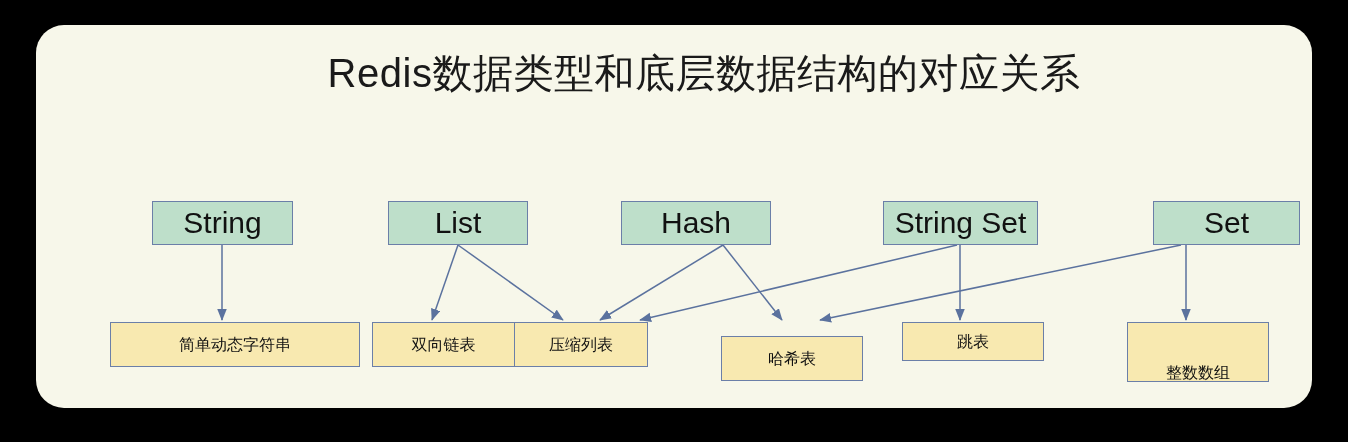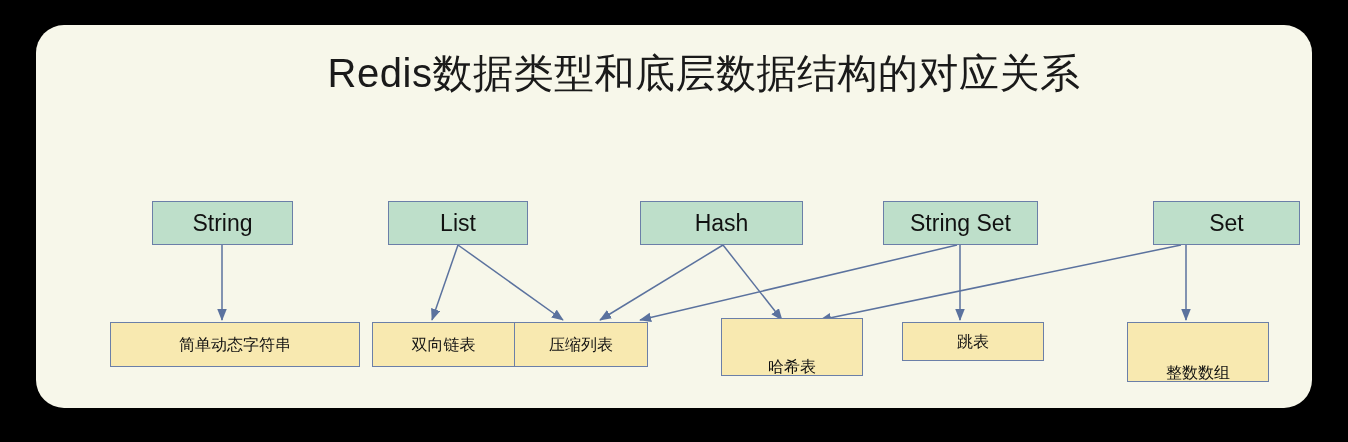--- a/index.html
+++ b/index.html
@@ -52,21 +52,21 @@
     height: 442px;
     pointer-events: none;
   }
   .node {
     position: absolute;
     box-sizing: border-box;
     border: 1.6px solid #6b7fa8;
     display: flex;
     align-items: center;
     justify-content: center;
-    font-size: 23px;
+    font-size: 30px;
     color: #111111;
     line-height: 1;
     white-space: nowrap;
     font-family: "Liberation Sans", "DejaVu Sans", sans-serif;
   }
   .node.type-node {
     background: #bedfca;
     height: 44px;
   }
   .node.struct-node {
@@ -103,41 +103,41 @@
       </g>
   </svg>
 
   <div id="type-node-layer">
       <div class="node type-node" style="left: 152px; top: 201px; width: 141px; height: 44px;">
         <span>String</span>
       </div>
       <div class="node type-node" style="left: 388px; top: 201px; width: 140px; height: 44px; align-items: center;">
         <span>List</span>
       </div>
-      <div class="node type-node" style="left: 640px; top: 201px; width: 163px; height: 44px;">
+      <div class="node type-node" style="left: 621px; top: 201px; width: 150px; height: 44px;">
         <span>Hash</span>
       </div>
       <div class="node type-node" style="left: 883px; top: 201px; width: 155px; height: 44px;">
         <span>String Set</span>
       </div>
       <div class="node type-node" style="left: 1108px; top: 201px; width: 147px; height: 44px; margin-left: 45px;">
         <span>Set</span>
       </div>
     </div>
   <div id="struct-node-layer">
       <div class="node struct-node" style="left: 98px; top: 322px; width: 250px; height: 45px;">
         <span>简单动态字符串</span>
       </div>
       <div class="node struct-node" style="left: 360px; top: 322px; width: 143px; height: 45px;">
         <span>双向链表</span>
       </div>
       <div class="node struct-node" style="left: 502px; top: 322px; width: 134px; height: 45px;">
         <span>压缩列表</span>
       </div>
-      <div class="node struct-node" style="left: 709px; top: 318px; width: 142px; height: 58px; align-items: flex-end;">
+      <div class="node struct-node" style="left: 709px; top: 336px; width: 142px; height: 45px;">
         <span>哈希表</span>
       </div>
       <div class="node struct-node" style="left: 890px; top: 322px; width: 142px; height: 39px;">
         <span>跳表</span>
       </div>
       <div class="node struct-node" style="left: 1115px; top: 322px; width: 142px; height: 60px; align-items: flex-end;">
         <span>整数数组</span>
       </div>
     </div>
 </div>

